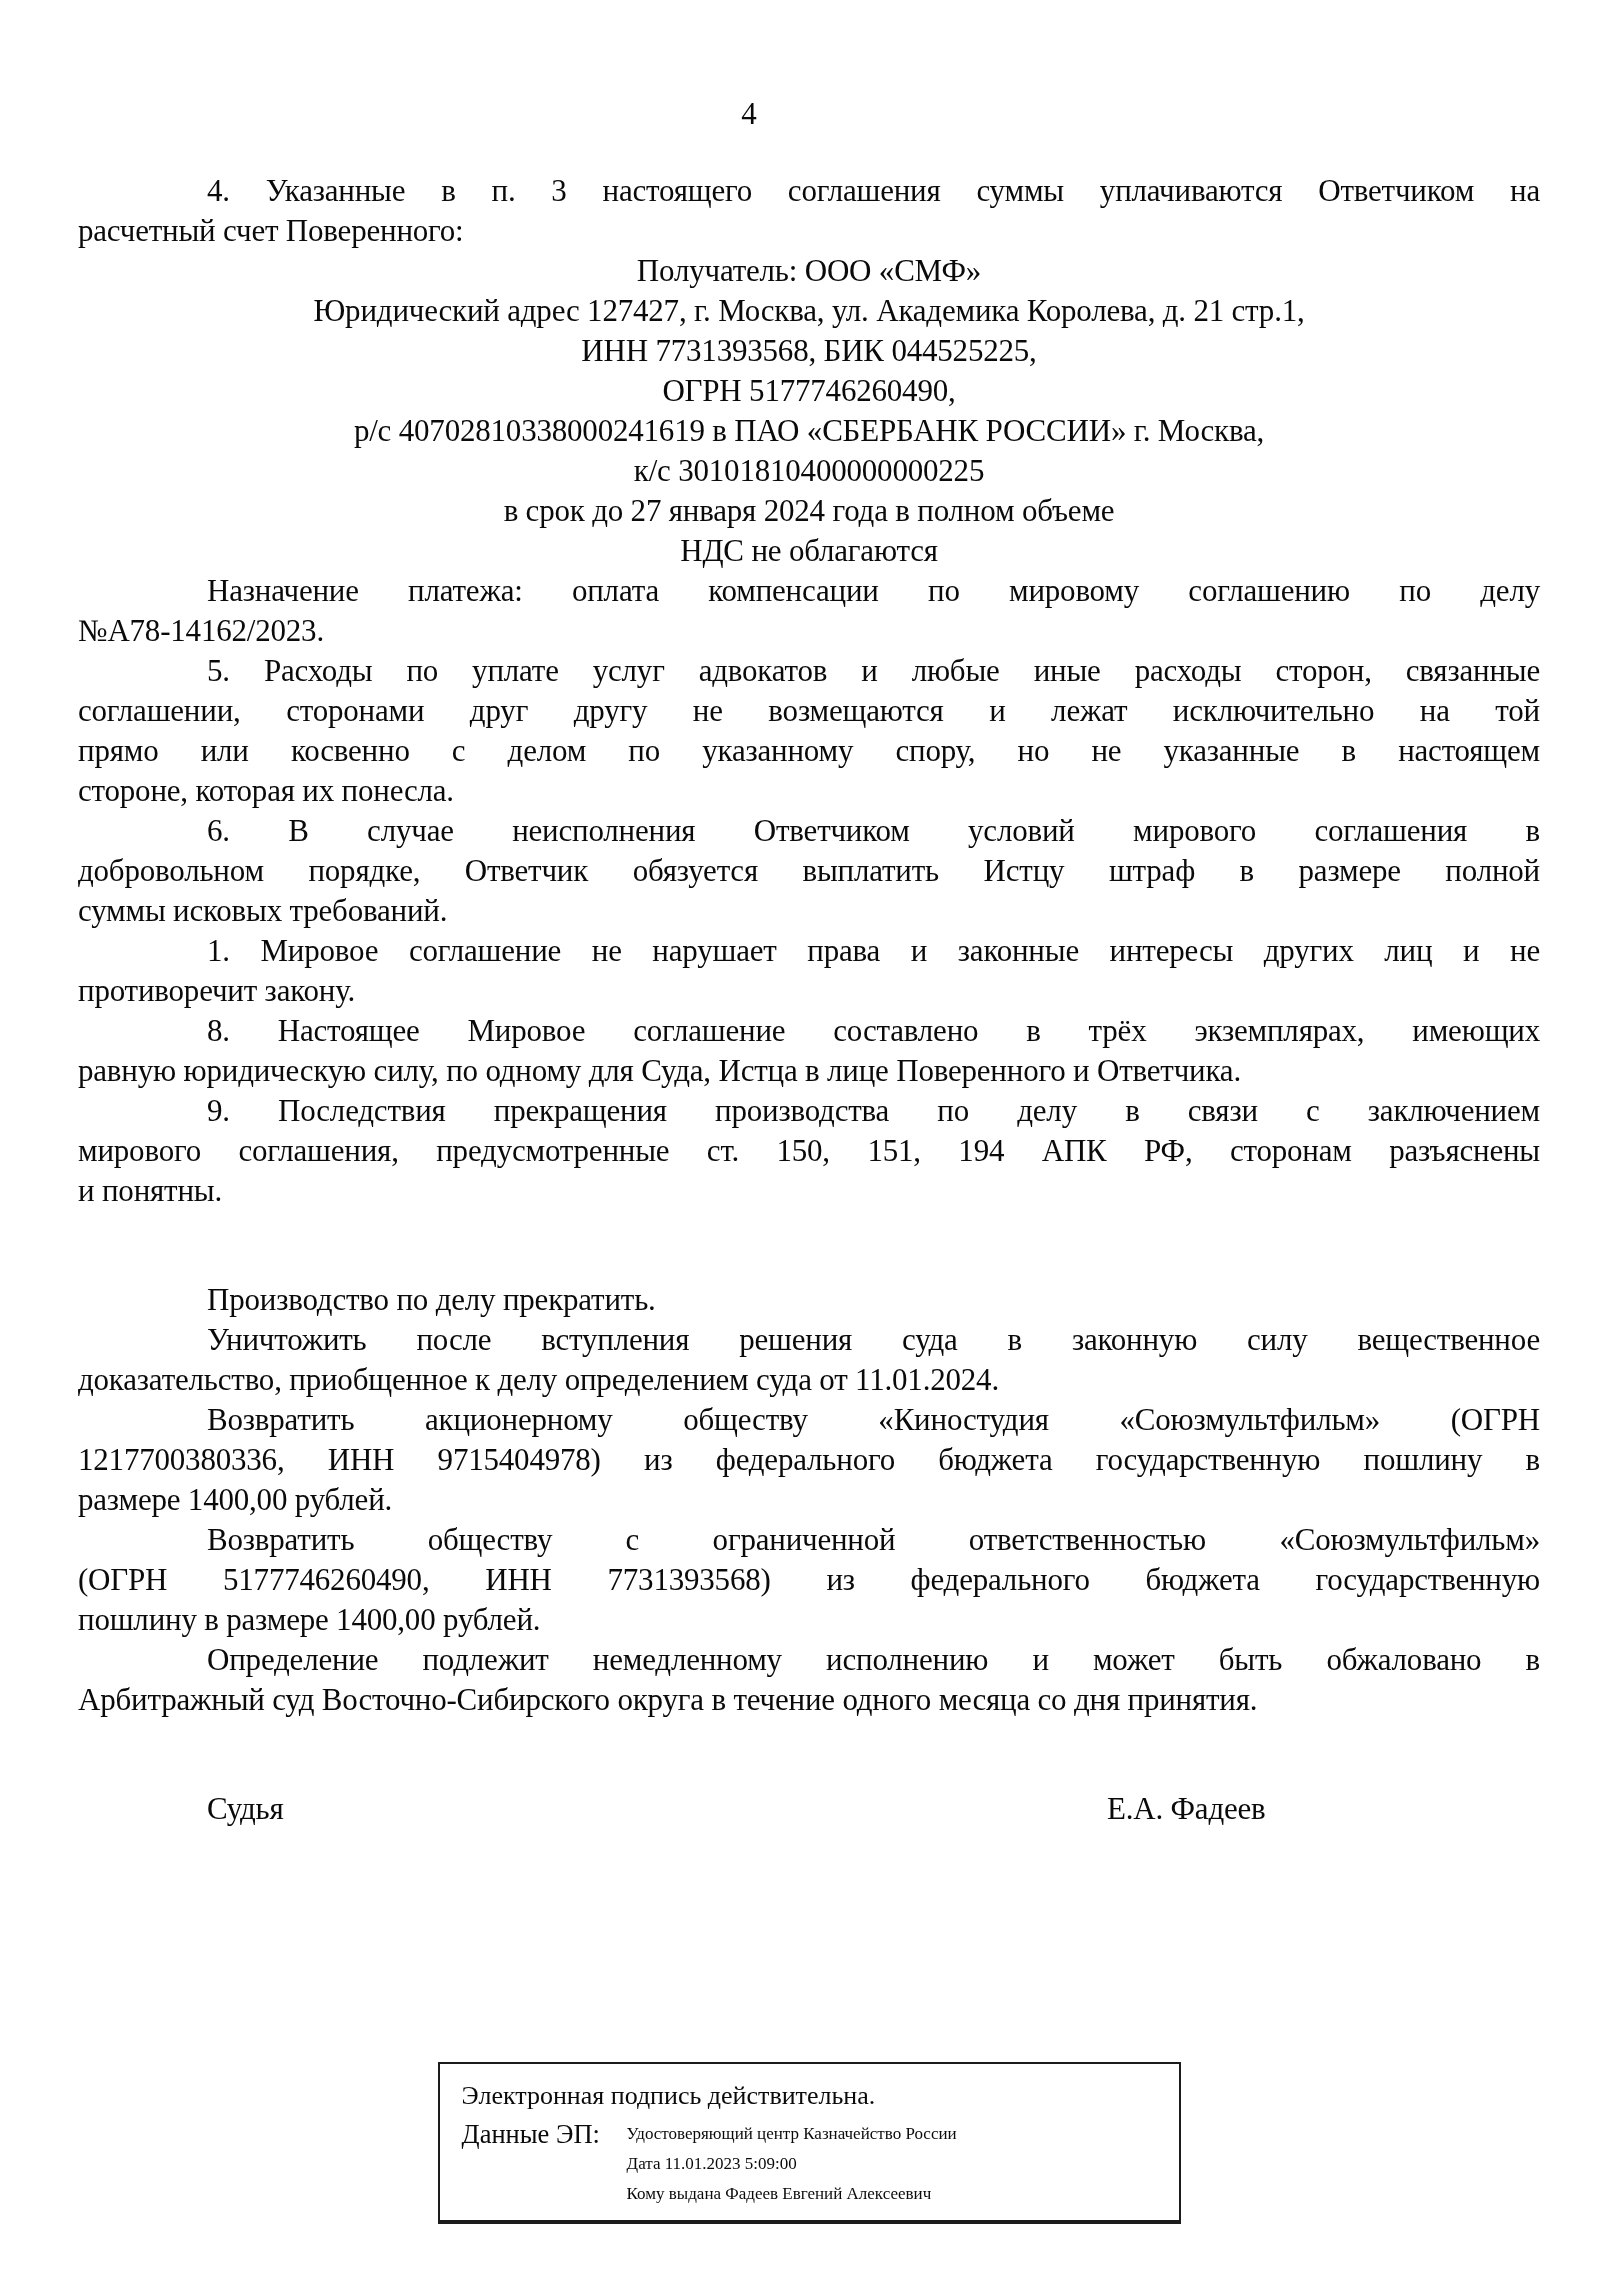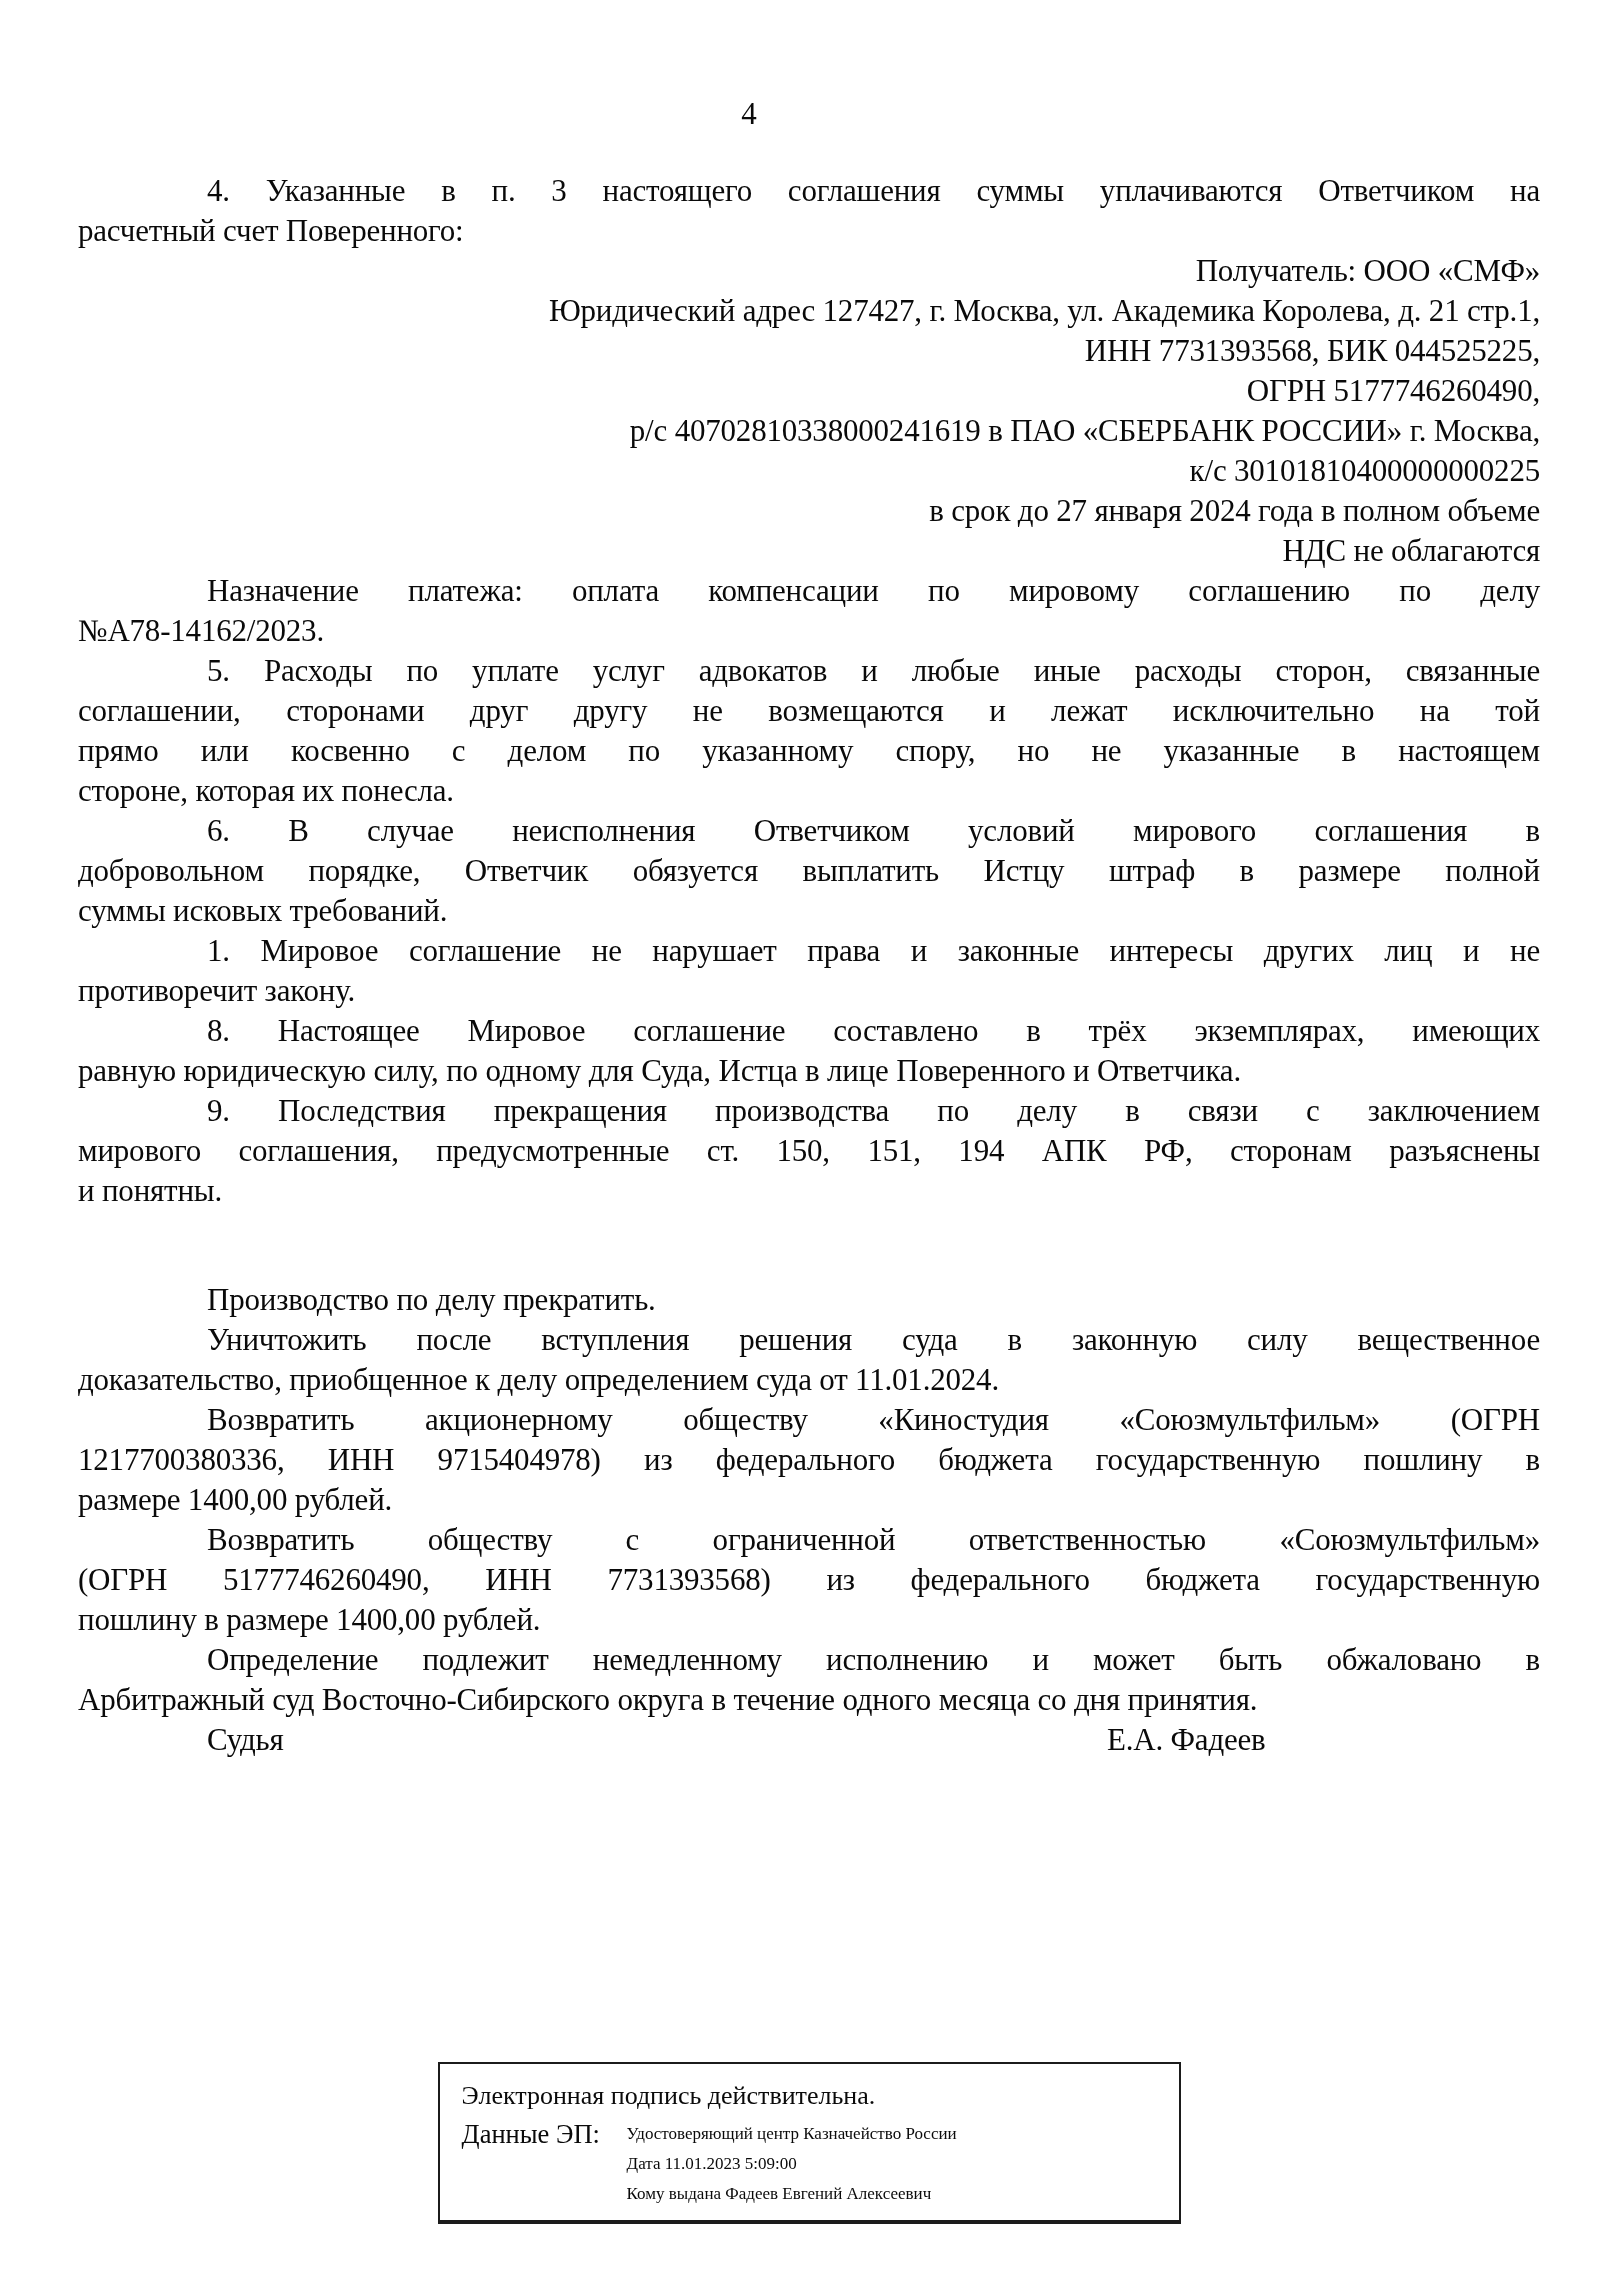--- a/index.html
+++ b/index.html
@@ -20,24 +20,25 @@
     padding-right:120px;
     margin-bottom:37px;
   }
   .para{margin:0;}
   .line{
     text-align:justify;
     text-align-last:justify;
   }
   .line.last{text-align-last:left;}
   .line.indent{text-indent:129px;}
-  .plainline{text-align:right;}
+  .plainline{text-align:center;}
   .gap-medium{height:69px;}
   .sig-row{
     position:relative;
+    margin-top:69px;
     height:40px;
     text-align:right;
   }
   .sig-judge{position:absolute;left:129px;top:0;}
   .sig-name{position:absolute;left:1029px;top:0;}
   .stamp{
     position:absolute;
     left:438px;top:2062px;
     width:743px;
     box-sizing:border-box;

